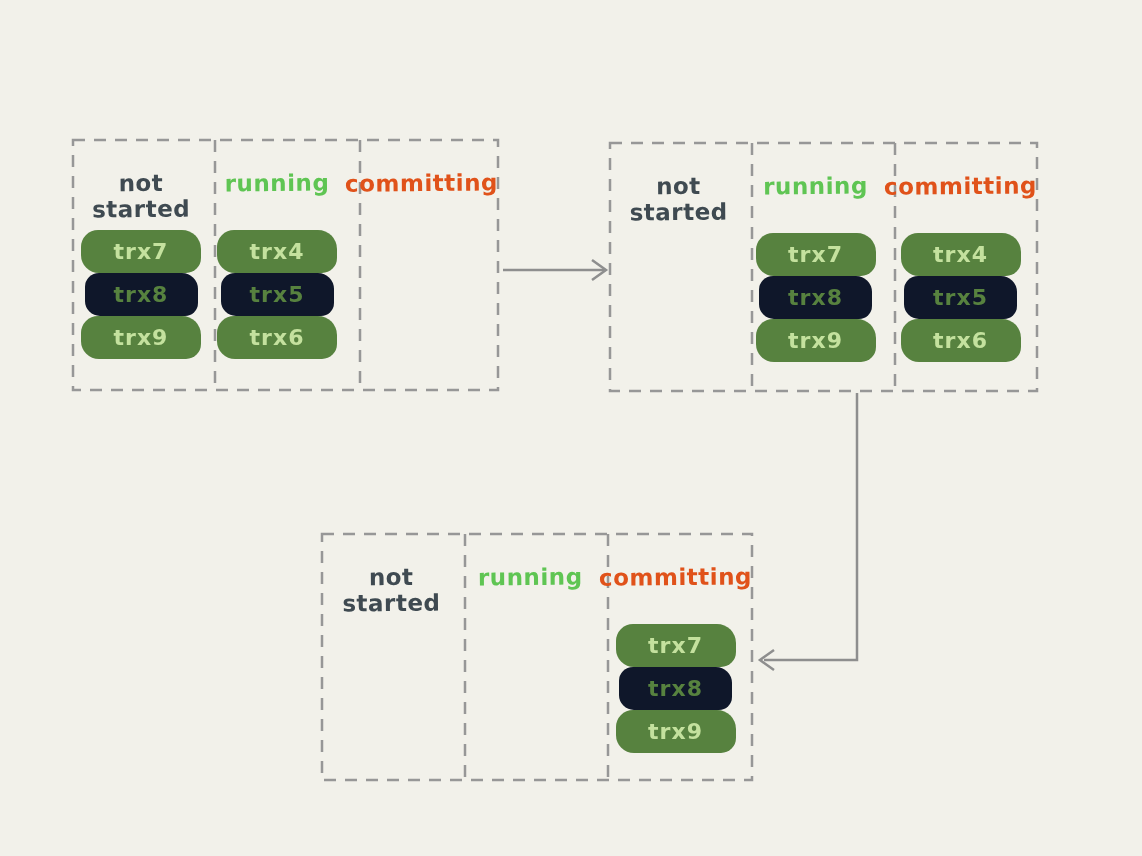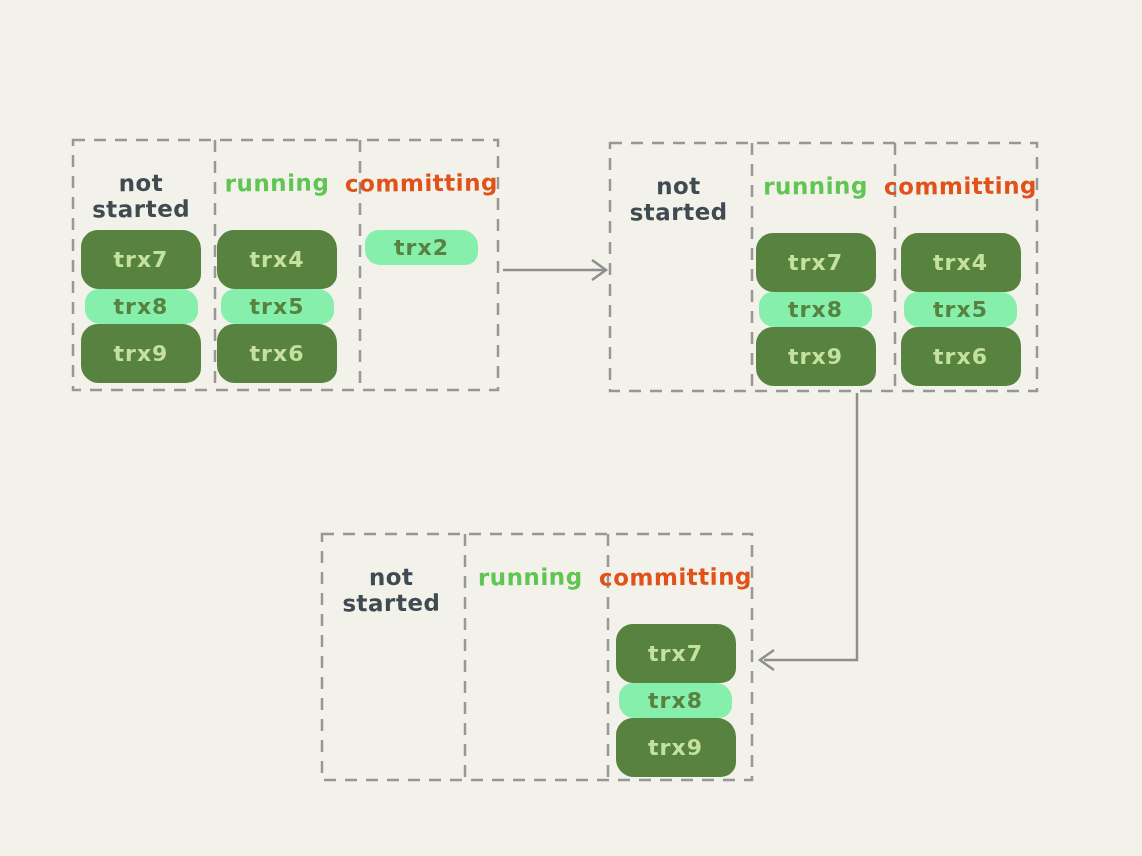--- a/index.html
+++ b/index.html
@@ -54,29 +54,29 @@
   .trx-box {
     display: flex;
     align-items: center;
     justify-content: center;
     font-weight: bold;
     font-size: 22px;
     letter-spacing: 1px;
   }
   .trx-box.dark {
     width: 120px;
-    height: 59px;
+    height: 43px;
     background: #57823f;
     color: #c4e19e;
     border-radius: 17px 19px 15px 18px;
   }
   .trx-box.light {
     width: 113px;
-    height: 35px;
-    background: #86efac;
+    height: 43px;
+    background: #0f172a;
     color: #57823f;
     border-radius: 14px 16px 13px 15px;
     z-index: 1;
   }
 </style>
 </head>
 <body>
 
 <div class="canvas">
 
@@ -118,21 +118,20 @@
       <div class="col-header hdr-running">running</div>
       <div class="stack">
         <div class="trx-box dark">trx4</div>
         <div class="trx-box light">trx5</div>
         <div class="trx-box dark">trx6</div>
       </div>
     </div>
     <div class="col">
       <div class="col-header hdr-committing">committing</div>
       <div class="stack">
-        <div class="trx-box light">trx2</div>
       </div>
     </div>
   </div>
 
   <div class="panel" style="left:610px; top:111px; width:427px; height:248px;">
     <div class="col">
       <div class="col-header hdr-not-started">not started</div>
     </div>
     <div class="col">
       <div class="col-header hdr-running">running</div>

